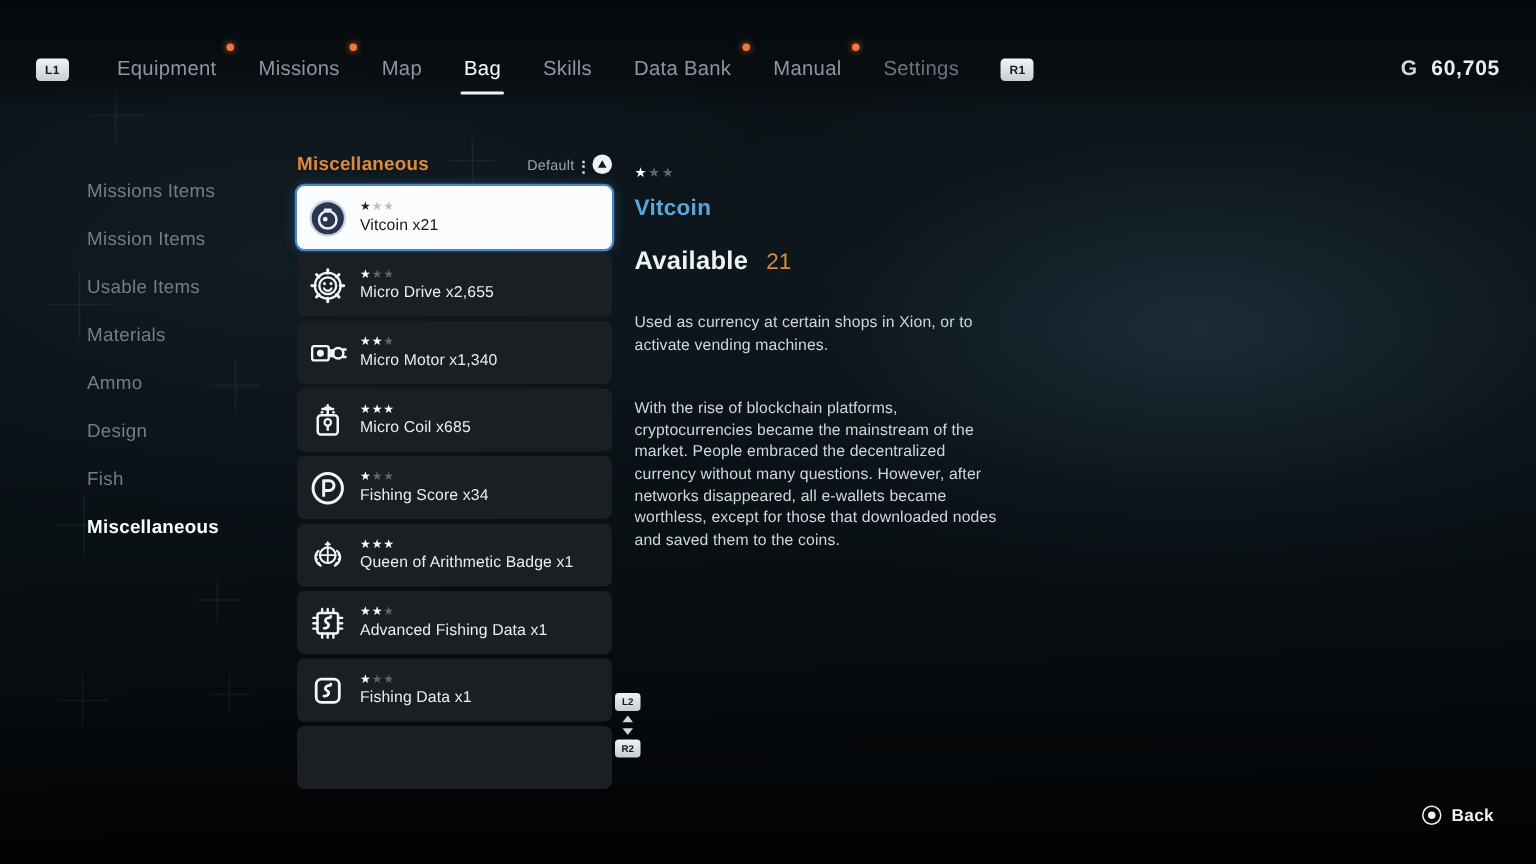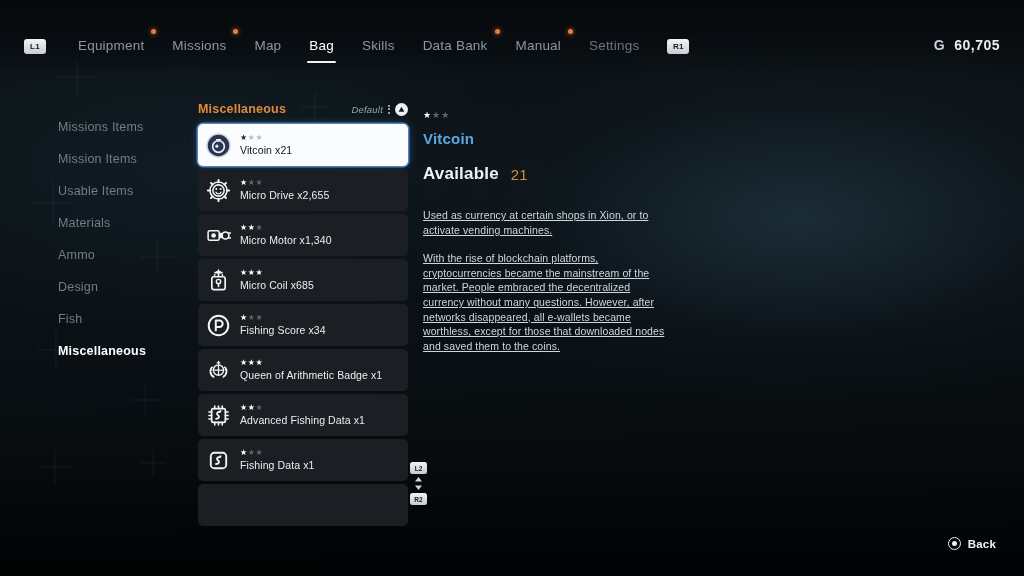--- a/index.html
+++ b/index.html
@@ -80,21 +80,21 @@
   .cat{ font-size:12.5px; color:#737d85; letter-spacing:.2px; cursor:pointer; }
   .cat.active{ color:#fdfefe; font-weight:bold; }
 
   
   #itempanel{ position:absolute; left:198px; top:100px; width:210px; }
   .panel-head{
     display:flex; align-items:center; justify-content:space-between;
     height:18px; margin-bottom:6px;
   }
   .panel-title{ font-size:12.5px; color:#e08a3c; font-weight:bold; letter-spacing:.2px; }
-  .sortgroup{ display:flex; align-items:center; gap:5px;font-style:italic; }
+  .sortgroup{ display:flex; align-items:flex-end; gap:5px; }
   .sort-label{ font-size:9.5px; color:#9aa4ac; letter-spacing:.2px; }
   .kebab{ display:flex; flex-direction:column; gap:1.5px; }
   .kebab i{ width:2px; height:2px; background:#c2cad1; border-radius:50%; display:block; }
   .tri-btn{
     width:13px; height:13px; border-radius:50%;
     background:#eef2f5; display:flex; align-items:center; justify-content:center;
   }
   .tri-btn svg{ display:block; }
 
   .itemlist{ display:flex; flex-direction:column; gap:3px; }
@@ -136,22 +136,22 @@
 
   
   #detail{ position:absolute; left:423px; top:110px; width:250px; }
   .d-stars{ font-size:9px; letter-spacing:1px; color:#ffffff; line-height:10px; }
   .d-stars .off{ color:#5e666d; }
   .d-name{ font-size:15px; font-weight:bold; color:#5aa7e0; margin-top:10px; letter-spacing:.2px; }
   .d-avail{ display:flex; align-items:center; gap:12px; margin-top:17px; }
   .d-avail-label{ font-size:17px; color:#eef2f5; font-weight:bold; letter-spacing:.2px; }
   .d-avail-val{ font-size:15px; color:#d98a3e; font-weight:normal; }
   .d-desc{ margin-top:24px; }
-  .d-para{ font-size:10.5px; line-height:14.6px; color:#cfd7de; letter-spacing:.1px;text-decoration:underline; }
-  .d-para + .d-para{ margin-top:14px; }
+  .d-para{ font-size:10.5px; line-height:14.6px; color:#cfd7de; letter-spacing:.1px; }
+  .d-para + .d-para{ margin-top:28px; }
 
   
   #backbtn{
     position:absolute; right:28px; bottom:26px;
     display:flex; align-items:center; gap:7px; cursor:pointer;
   }
   .circ-btn{
     width:13px; height:13px; border-radius:50%;
     border:1.5px solid #eef2f5; display:flex; align-items:center; justify-content:center;
   }

